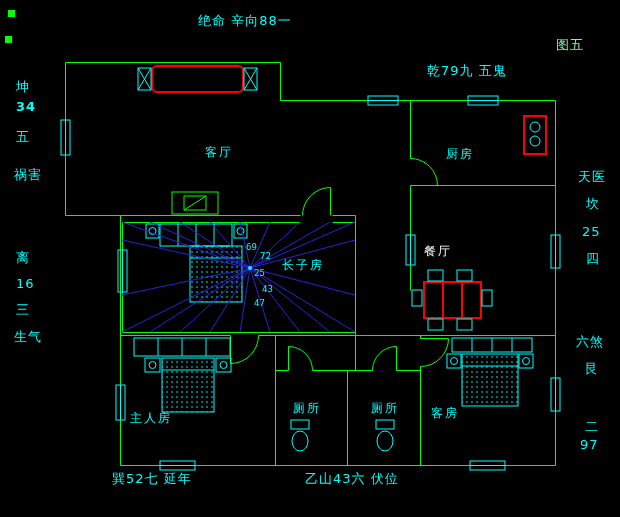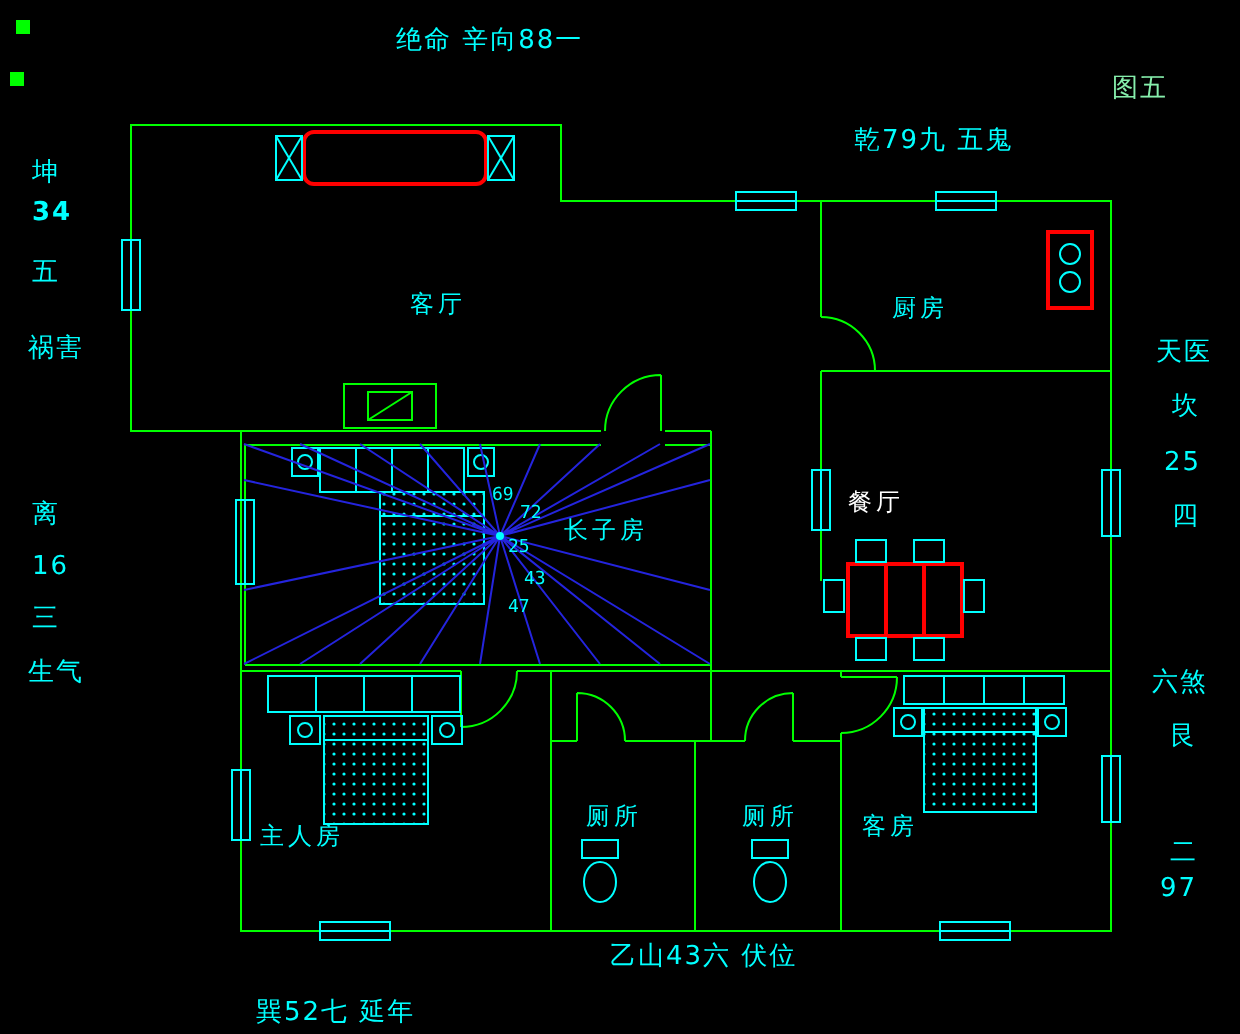--- a/index.html
+++ b/index.html
@@ -207,21 +207,21 @@
         <circle cx="454" cy="361" r="3.5"></circle>
       <rect x="519" y="354" width="14" height="14"></rect>
         <circle cx="526" cy="361" r="3.5"></circle>
     </g>
   </svg>
 
   <div class="lbl green" style="left:556px;top:38px;">图五</div>
 
   <div class="lbl" style="left:198px;top:14px;">绝命 辛向88一</div>
   <div class="lbl" style="left:427px;top:18px;margin-top:46px;">乾79九 五鬼</div>
-  <div class="lbl" style="left:128px;top:472px;margin-top:28px;">巽52七 延年</div>
+  <div class="lbl" style="left:112px;top:472px;">巽52七 延年</div>
   <div class="lbl" style="left:305px;top:472px;">乙山43六 伏位</div>
 
   <div class="lbl" style="left:16px;top:80px;">坤</div>
   <div class="lbl" style="left:16px;top:100px;font-weight:bold;">34</div>
   <div class="lbl" style="left:16px;top:130px;">五</div>
   <div class="lbl" style="left:14px;top:168px;">祸害</div>
 
   <div class="lbl" style="left:16px;top:251px;">离</div>
   <div class="lbl" style="left:16px;top:277px;">16</div>
   <div class="lbl" style="left:16px;top:303px;">三</div>

